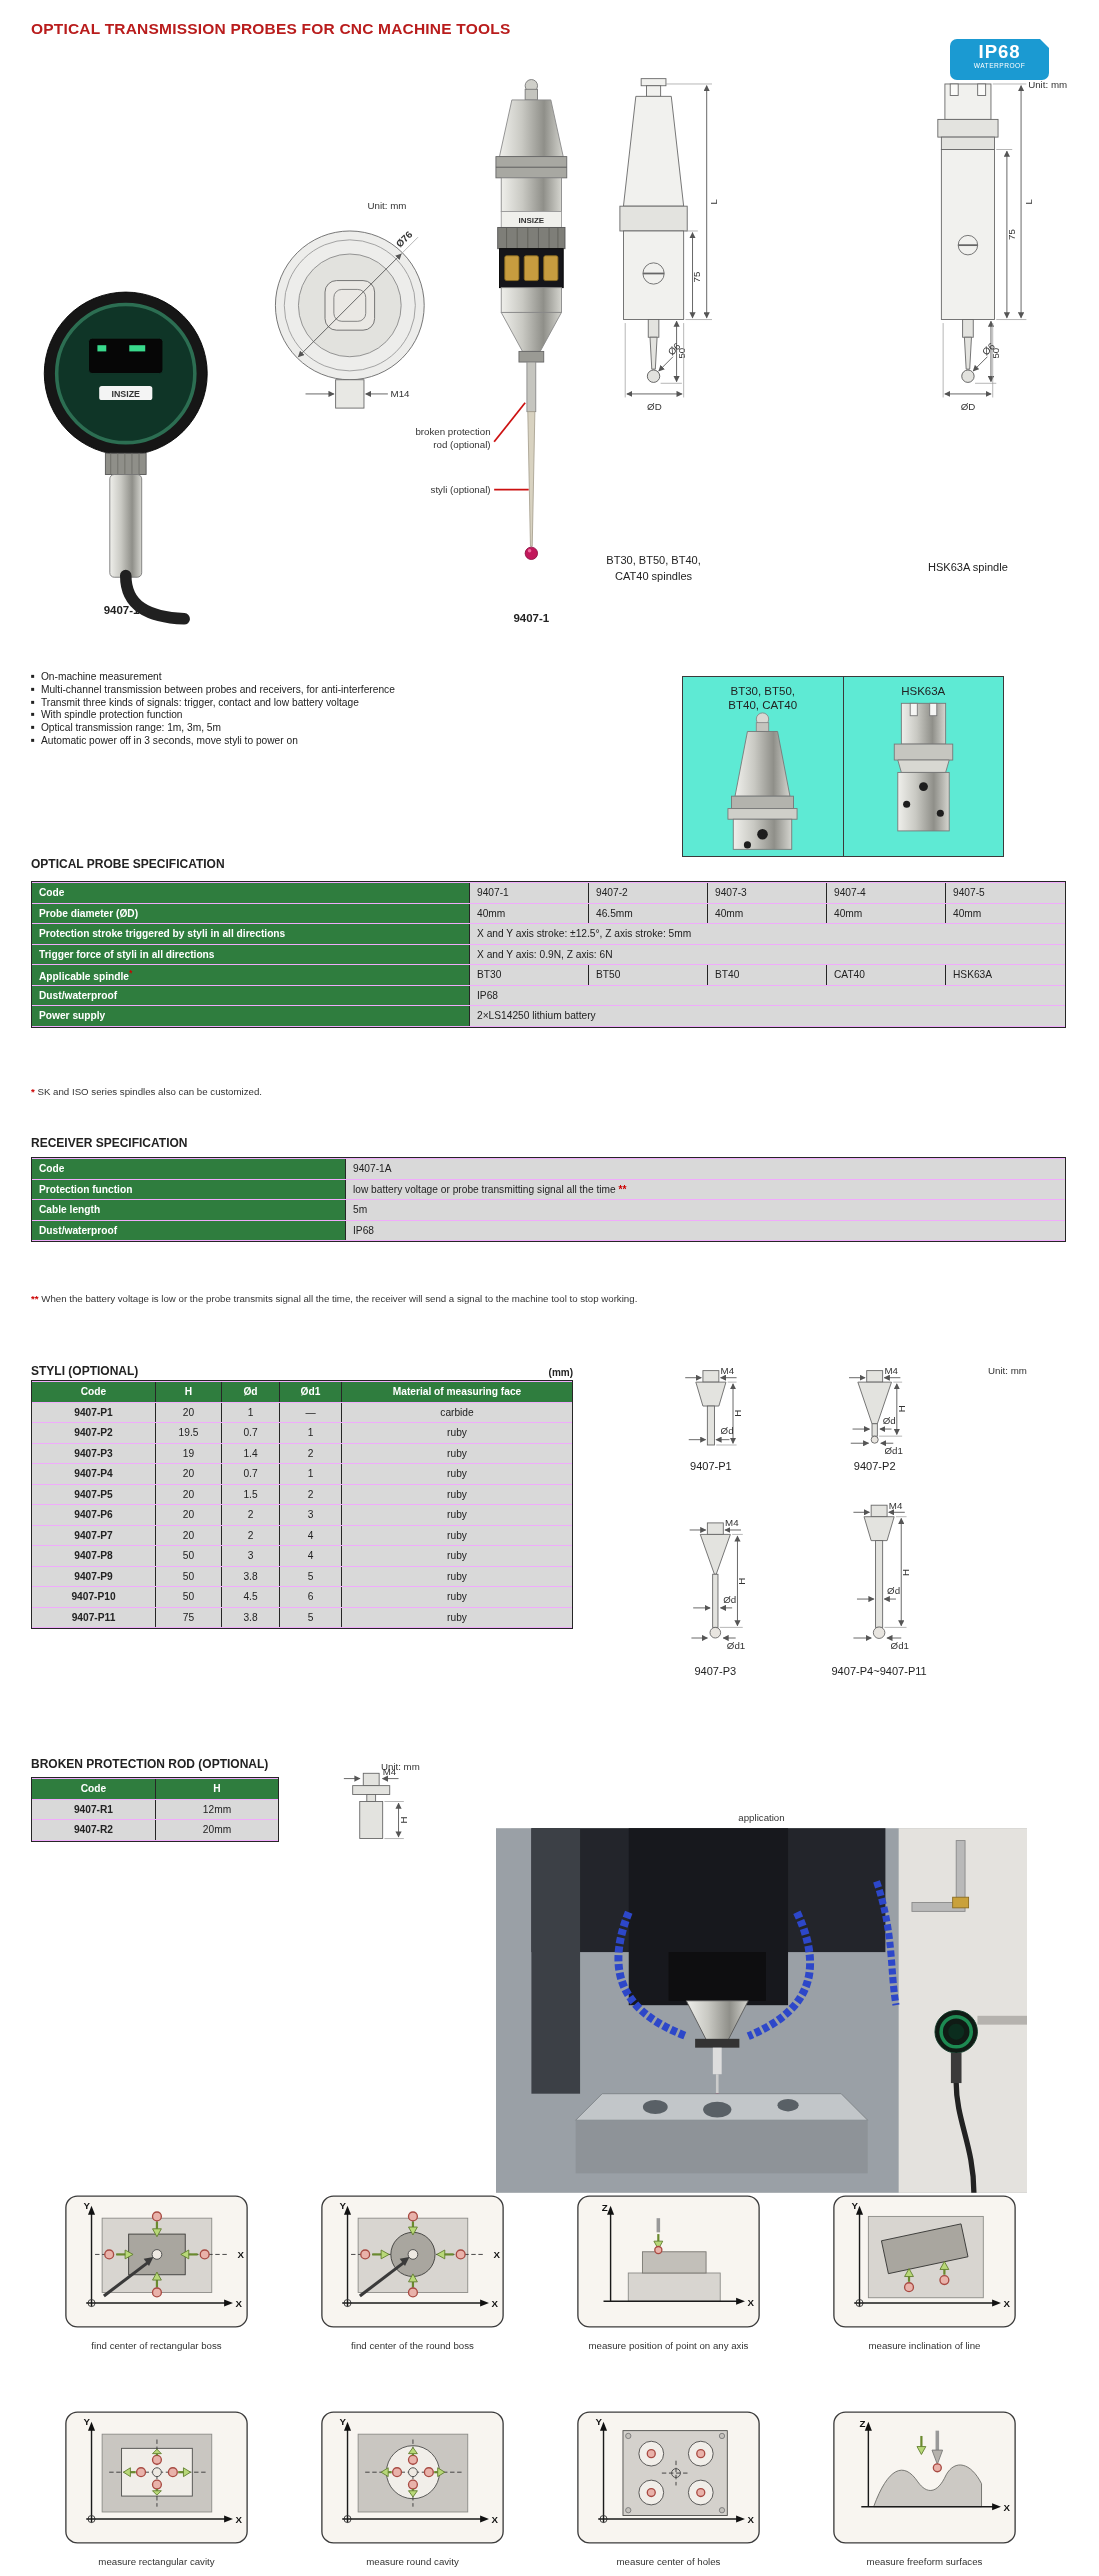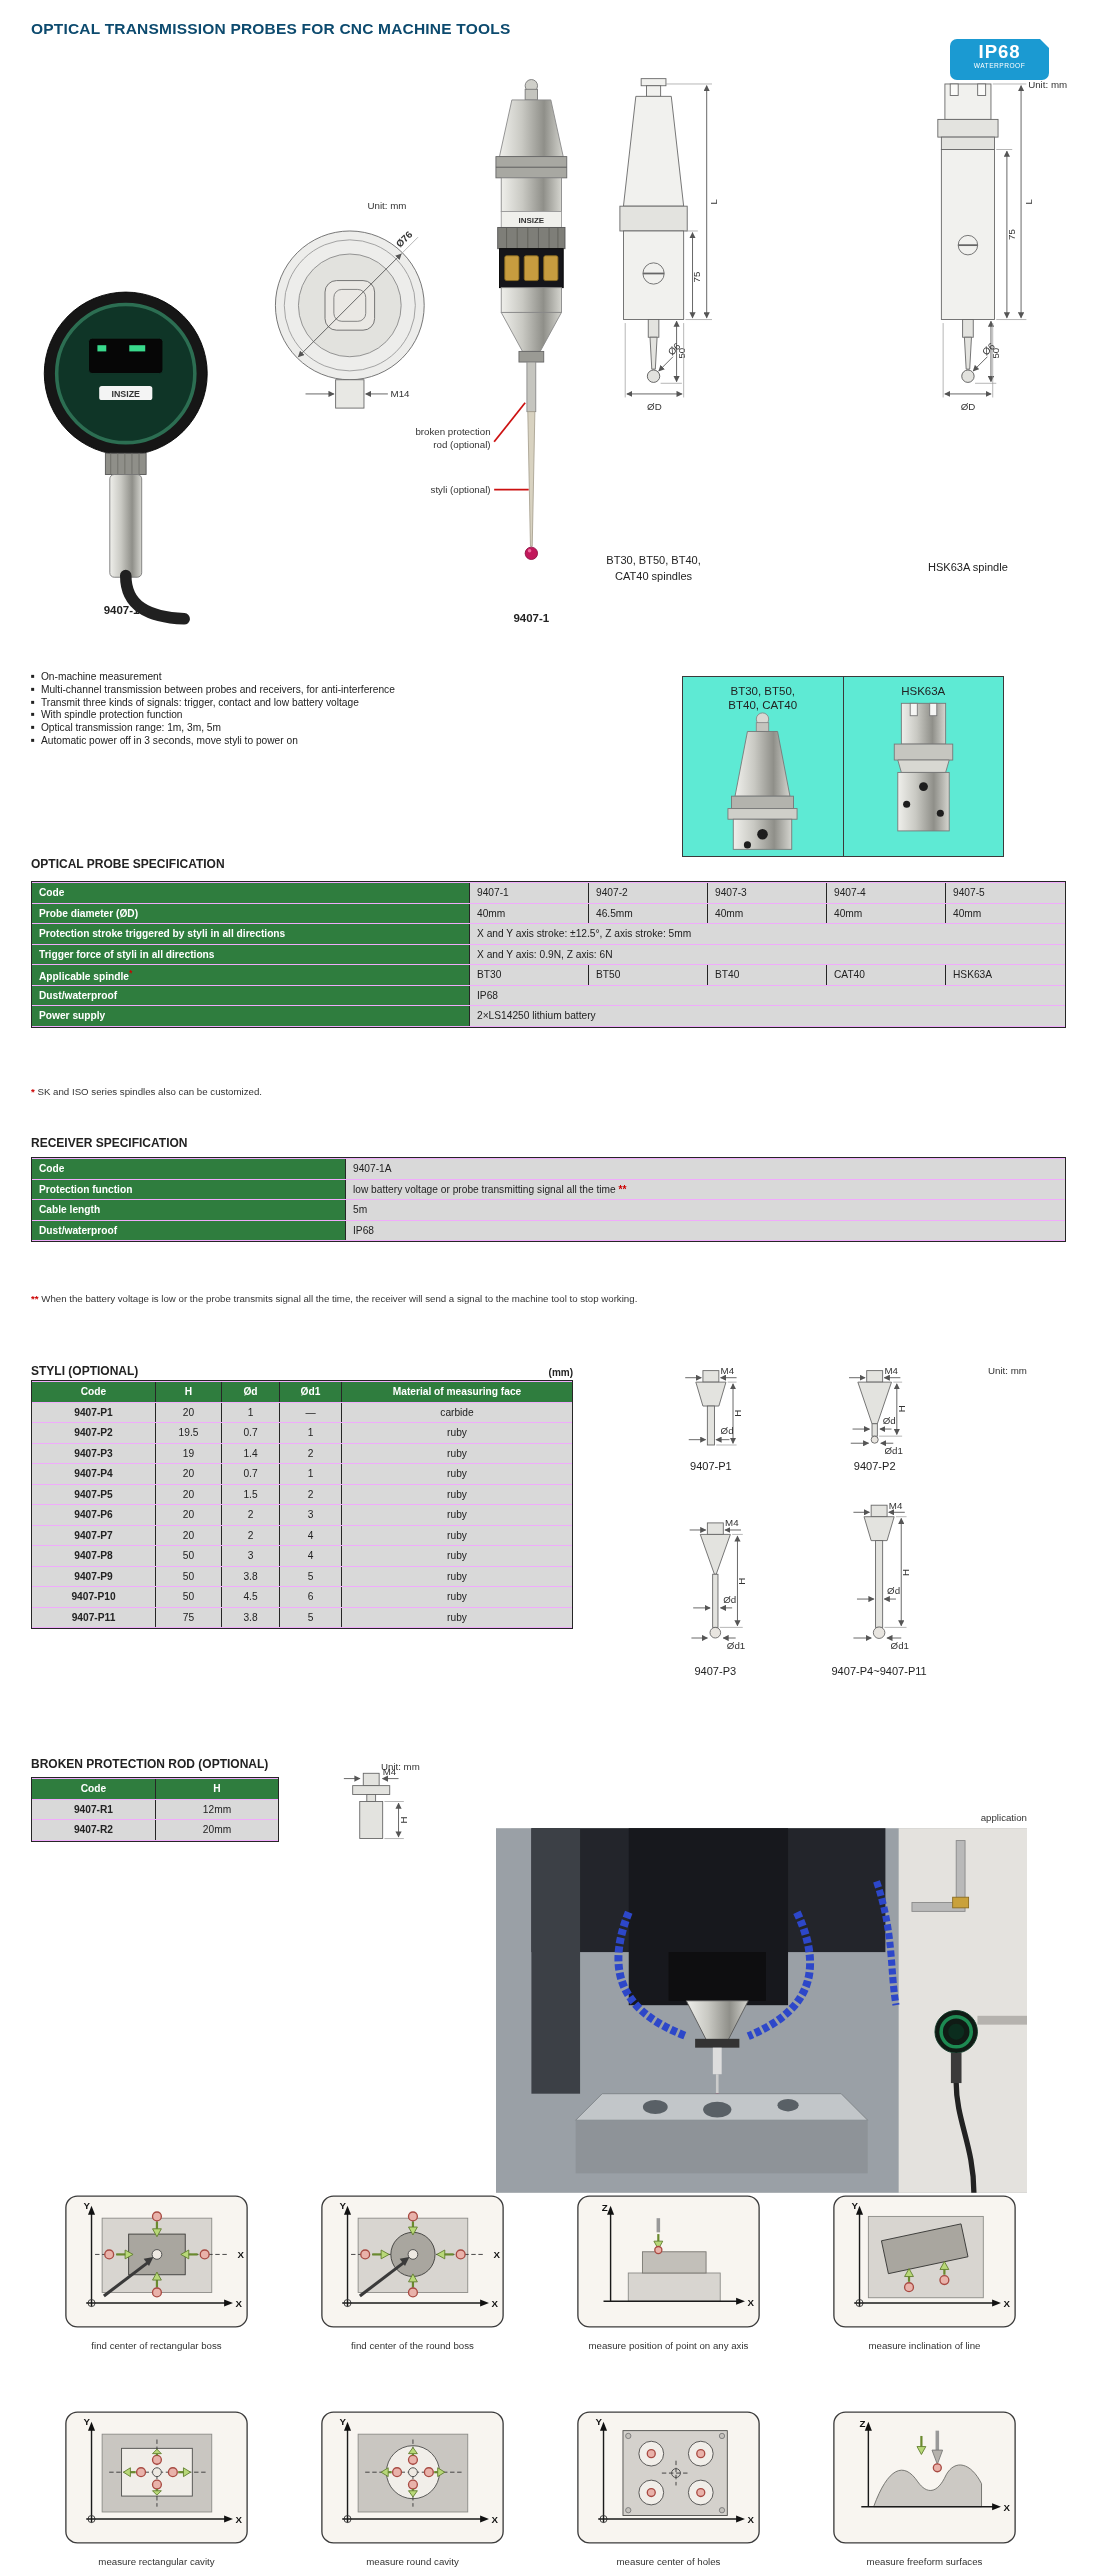--- a/index.html
+++ b/index.html
@@ -1,18 +1,18 @@
 <!DOCTYPE html>
 <html style="font-size:14px"><head>
 <meta charset="utf-8">
 <style>
 *{box-sizing:border-box;margin:0;padding:0}
 body{background:#fff;font-family:"Liberation Sans",sans-serif;color:#222}
 .page{position:relative;width:1099px;height:2576px;background:#fff;overflow:hidden}
-.title{position:absolute;left:31px;top:19.5px;font-size:15.5px;font-weight:bold;color:#0c4a6e;letter-spacing:0.2px}
+.title{position:absolute;left:31px;top:19.5px;font-size:15.5px;font-weight:bold;color:#b91c1c;letter-spacing:0.2px}
 .badge{position:absolute;left:950px;top:39px;width:99px;height:41px;background:#1b9ad2;border-radius:7px;color:#fff;text-align:center;padding-top:2.7px}
 .badge::after{content:"";position:absolute;top:-0.9px;right:-0.9px;border-top:11.5px solid #fff;border-left:11.5px solid transparent}
 .badge .l1{font-size:18.6px;font-weight:bold;line-height:20.4px;letter-spacing:0.9px}
 .badge .l2{font-size:6.6px;letter-spacing:0.5px}
 .abs{position:absolute}
 .sec-h{position:absolute;font-size:12px;font-weight:bold;color:#222}
 .unit-sm{font-size:9.7px;color:#333;font-weight:normal}
 .features{position:absolute;left:31px;top:670px;font-size:10.2px;line-height:12px;color:#222;width:549px}
 .features .fi::before{content:"■";font-size:6.2px;vertical-align:1.8px;margin-right:6.2px;color:#222}
 .sbox{position:absolute;left:682px;top:676px;width:322px;height:181px;border:1.8px solid #3a3a3a;display:flex;background:#5eead4}
@@ -28,21 +28,21 @@
 th.hc{background:#2f7d3e;color:#fff;text-align:center;font-weight:bold}
 td.c{background:#d9d9d9;color:#222;text-align:center}
 .b{font-weight:bold}
 .rcv td,.rcv th{height:21px}
 .rodt td,.rodt th{height:21px}
 .fnote{position:absolute;font-size:9.7px;color:#333}
 .red{color:#c00;font-weight:bold}
 .styli-head{position:absolute;left:31px;top:1364px;width:542px;display:flex;justify-content:space-between;align-items:flex-end}
 .dgrid-cell{position:absolute;width:183px;text-align:center}
 .dcap{margin-top:8.9px;font-size:9.7px;color:#333}
-.appcap{position:absolute;left:496px;top:1812px;width:531px;text-align:right;font-size:9.7px;color:#333}
+.appcap{position:absolute;left:496px;top:1812px;width:531px;text-align:center;font-size:9.7px;color:#333}
 svg text{font-family:"Liberation Sans",sans-serif;fill:#333}
 .frm{fill:#f8f5f0;stroke:#3c3c3c;stroke-width:1.5}
 .panel{fill:#d8d5d0;stroke:#8a8a86}
 .boss{fill:#a9a69f;stroke:#3a3a38}
 .cav{fill:#f1eee9;stroke:#4a4a48}
 .ax{stroke:#1a1a1a;stroke-width:1.6}
 .dsh{stroke:#333;stroke-width:1;stroke-dasharray:5 3;fill:none}
 .axlbl{font-weight:bold;font-size:11px;fill:#111}
 .gA{fill:#b8d878;stroke:#5f7d2c;stroke-width:1}
 .gS{stroke:#6a8a2e;stroke-width:2.5}

